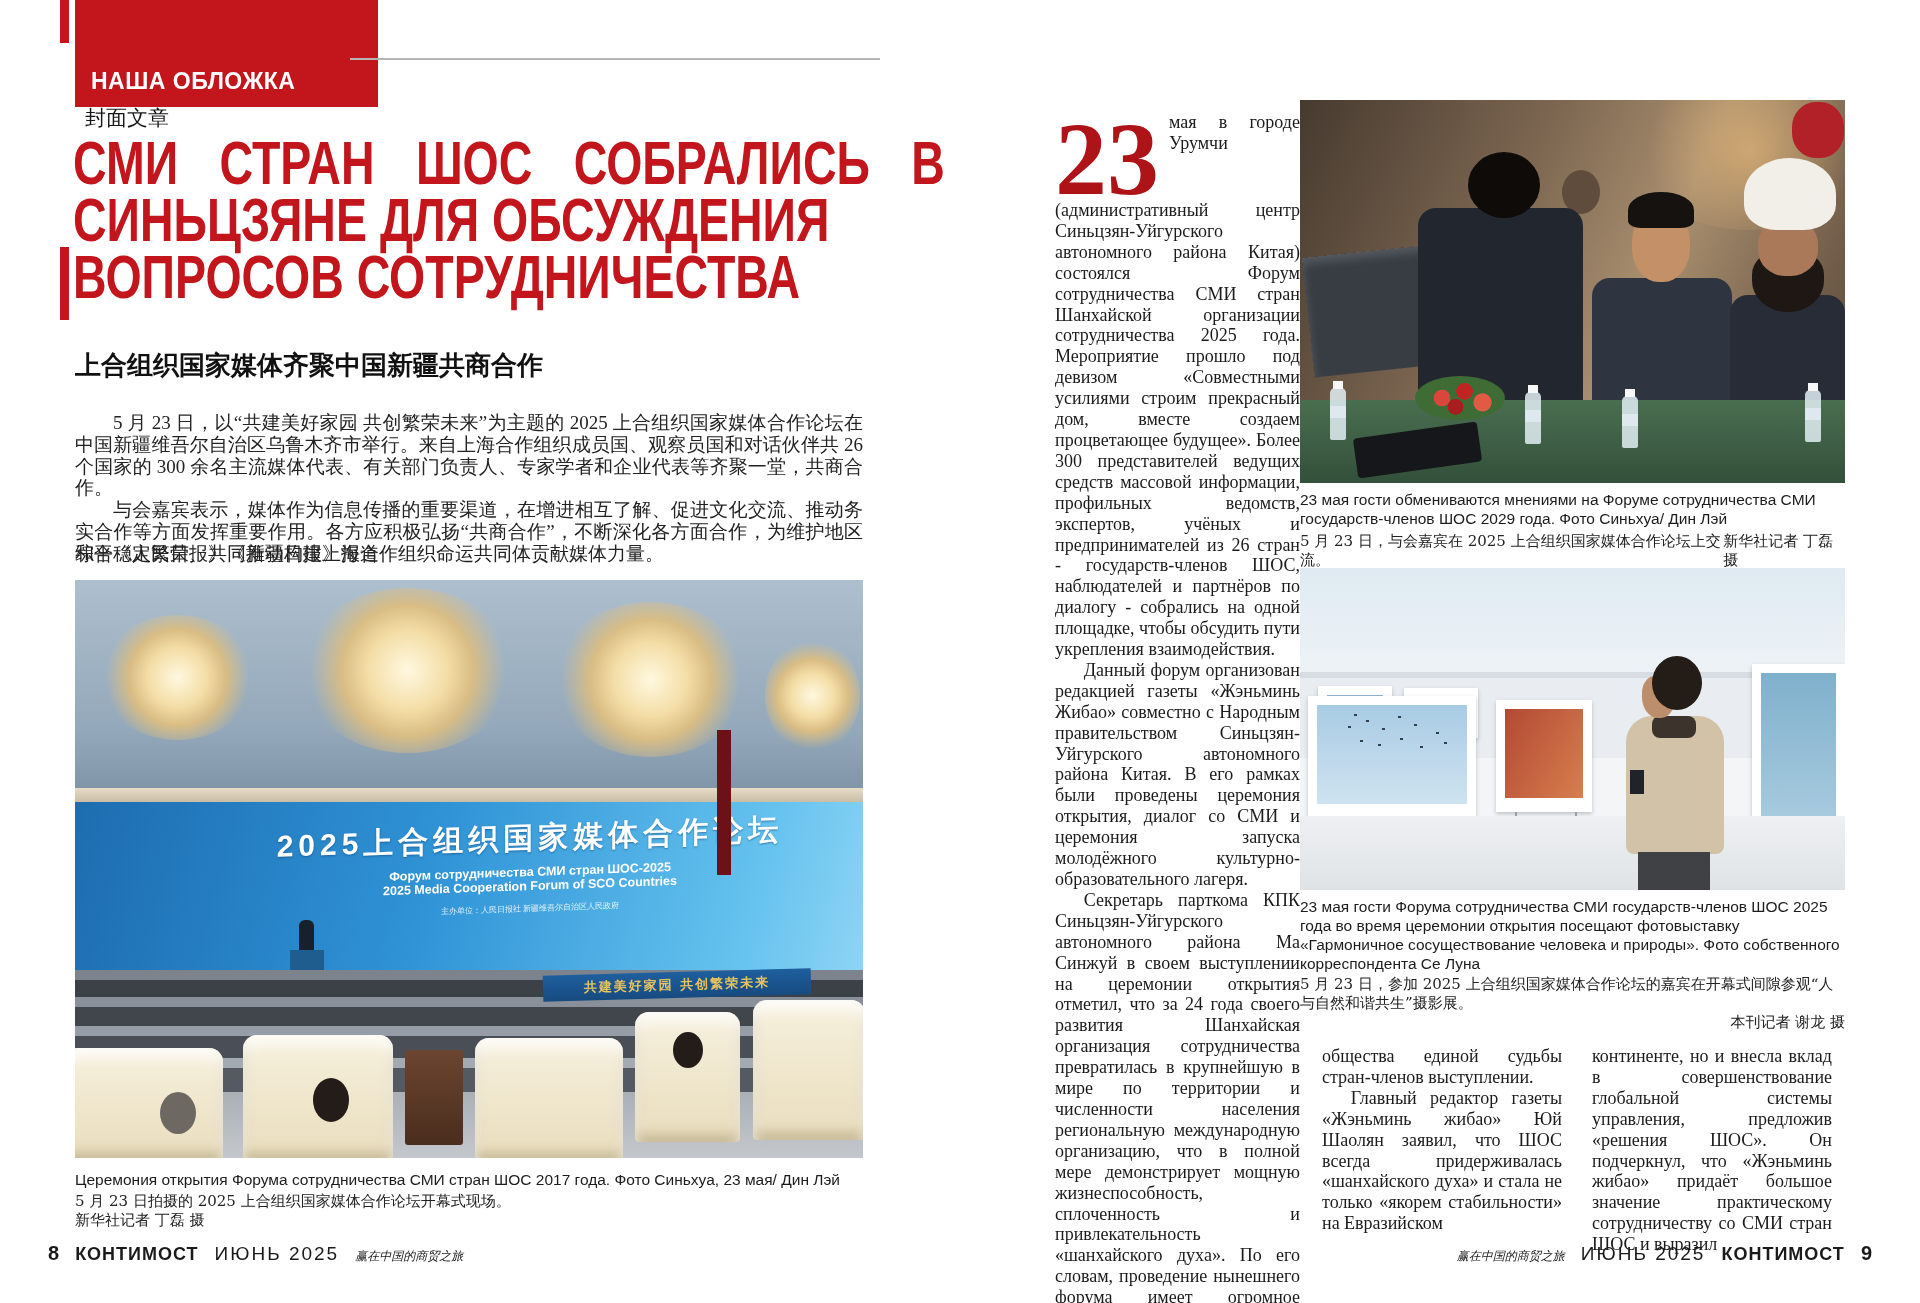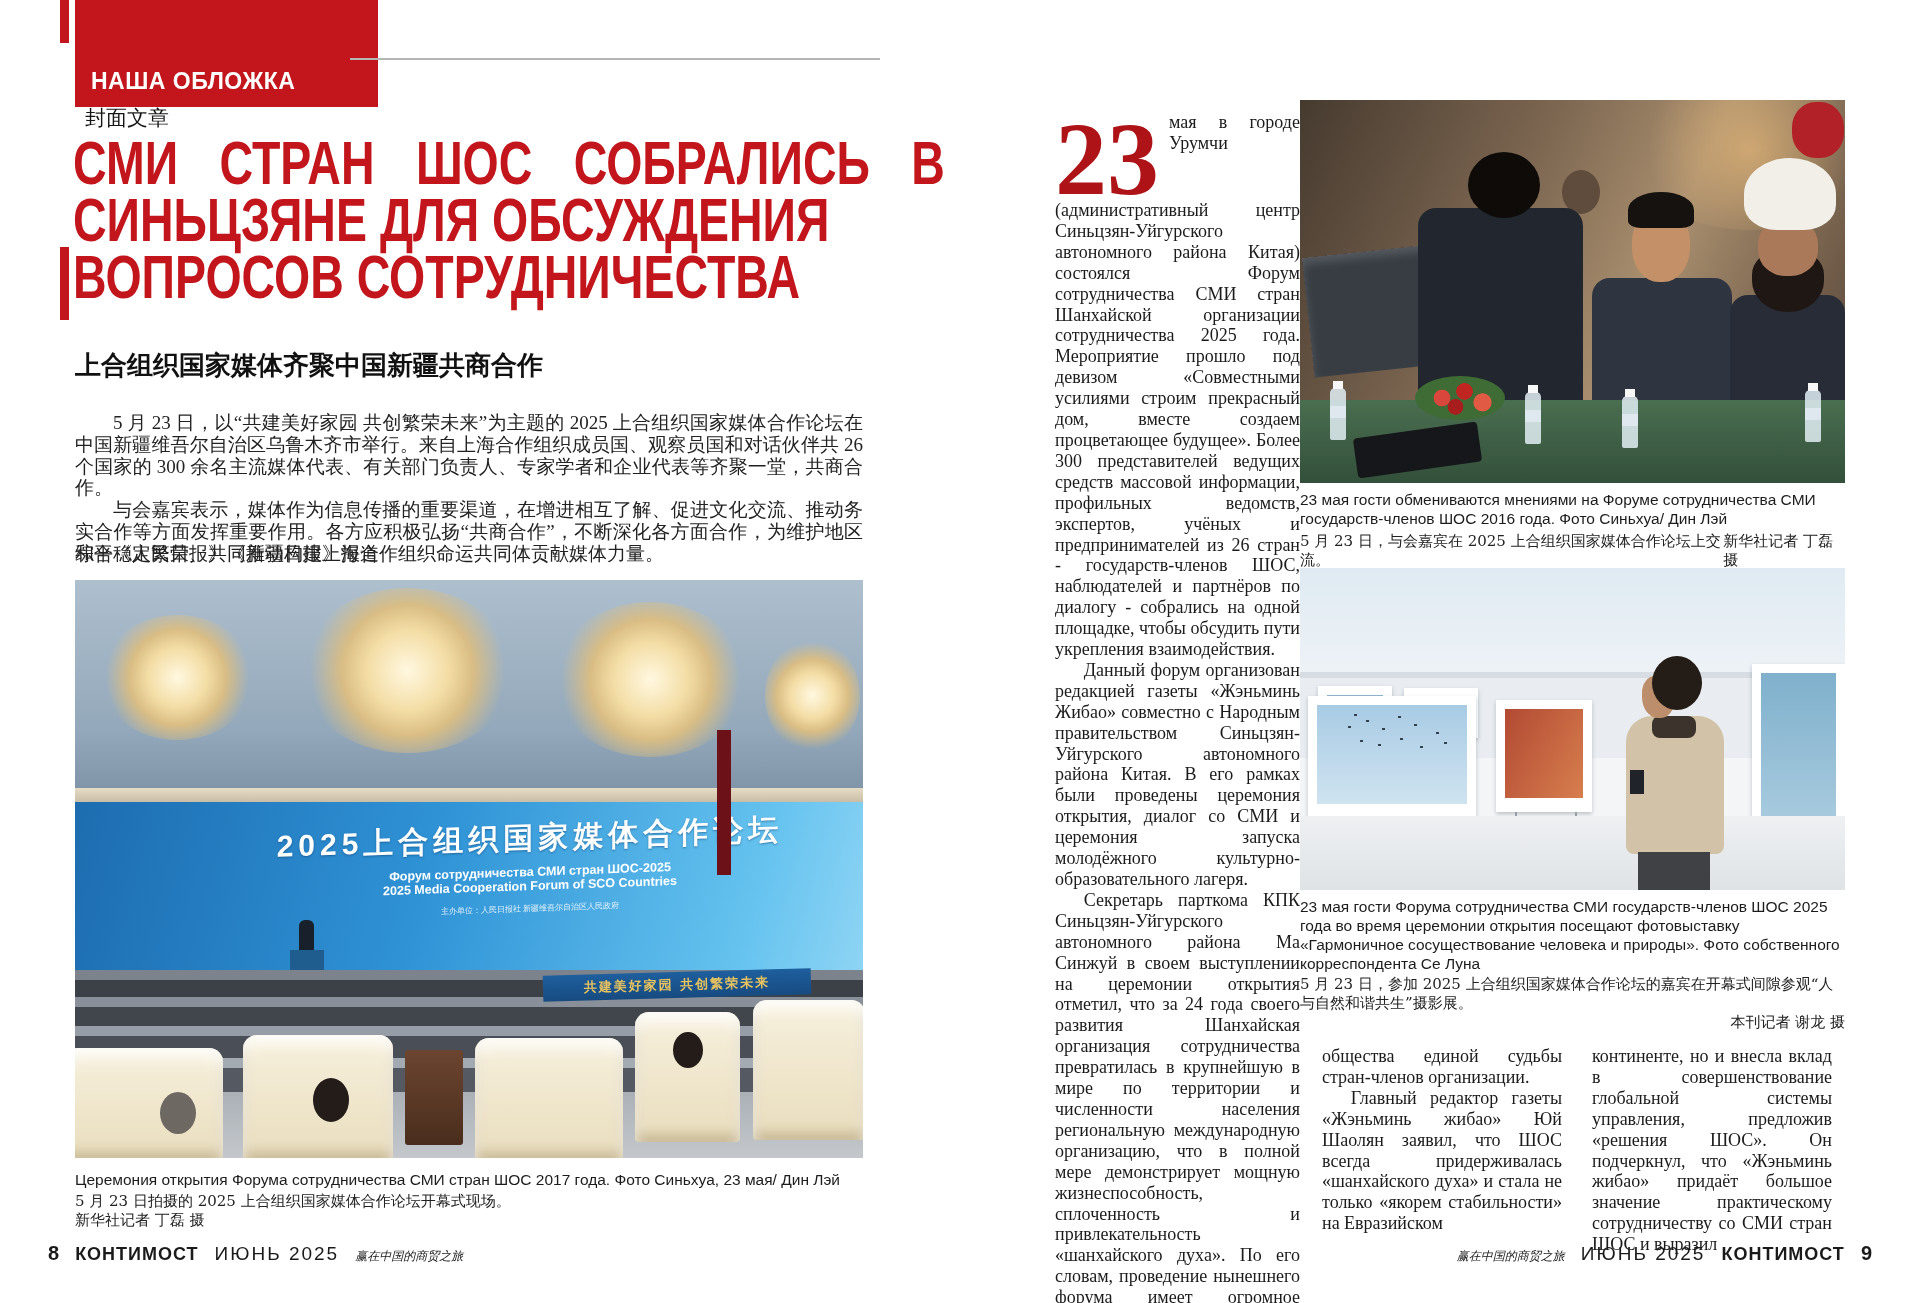--- a/index.html
+++ b/index.html
@@ -225,21 +225,21 @@
     <div class="abs bottle" style="left:322px;top:296px;">
         <i></i>
         <b></b>
       </div>
     <div class="abs bottle" style="left:505px;top:290px;">
         <i></i>
         <b></b>
       </div>
   </div>
 
-  <div class="abs cap-ru" style="left:1300px;top:490px;width:545px;">23 мая гости обмениваются мнениями на Форуме сотрудничества СМИ государств-членов ШОС 2016 года. Фото Синьхуа/ Дин Лэй</div>
+  <div class="abs cap-ru" style="left:1300px;top:490px;width:545px;">23 мая гости обмениваются мнениями на Форуме сотрудничества СМИ государств-членов ШОС 2029 года. Фото Синьхуа/ Дин Лэй</div>
   <div class="abs cap-cn cap-row" style="left:1300px;top:532px;width:545px;">
     <span>5 月 23 日，与会嘉宾在 2025 上合组织国家媒体合作论坛上交流。</span>
     <span>新华社记者 丁磊 摄</span>
   </div>
 
   <div class="abs photo photoB">
     <div class="abs pB-glass"></div>
     <div class="abs pB-beam"></div>
     <div class="abs pB-wall"></div>
     <div class="abs panel" style="left:18px;top:118px;width:74px;height:50px;">
@@ -274,21 +274,21 @@
     <div class="abs" style="left:338px;top:284px;width:72px;height:38px;background:#3f4145;"></div>
   </div>
 
   <div class="abs cap-ru" style="left:1300px;top:897px;width:545px;">23 мая гости Форума сотрудничества СМИ государств-членов ШОС 2025 года во время церемонии открытия посещают фотовыставку «Гармоничное сосуществование человека и природы». Фото собственного корреспондента Се Луна</div>
   <div class="abs cap-cn" style="left:1300px;top:975px;width:545px;">
     <span>5 月 23 日，参加 2025 上合组织国家媒体合作论坛的嘉宾在开幕式间隙参观“人与自然和谐共生”摄影展。</span>
     <span style="position:absolute;right:0;bottom:-19px;">本刊记者 谢龙 摄</span>
   </div>
 
   <div class="abs col col2">
-    <p class="first">общества единой судьбы стран-членов организации.</p>
+    <p class="first">общества единой судьбы стран-членов выступлении.</p>
     <p>Главный редактор газеты «Жэньминь жибао» Юй Шаолян заявил, что ШОС всегда придерживалась «шанхайского духа» и стала не только «якорем стабильности» на Евразийском</p>
   </div>
   <div class="abs col col3">
     <p class="first">континенте, но и внесла вклад в совершенствование глобальной системы управления, предложив «решения ШОС». Он подчеркнул, что «Жэньминь жибао» придаёт большое значение практическому сотрудничеству со СМИ стран ШОС и выразил</p>
   </div>
 
   <div class="abs footer" style="right:48px;top:1242px;">
     <span class="slog">赢在中国的商贸之旅</span>
     <span class="issue">ИЮНЬ 2025</span>
     <span class="brand">КОНТИМОСТ</span>

